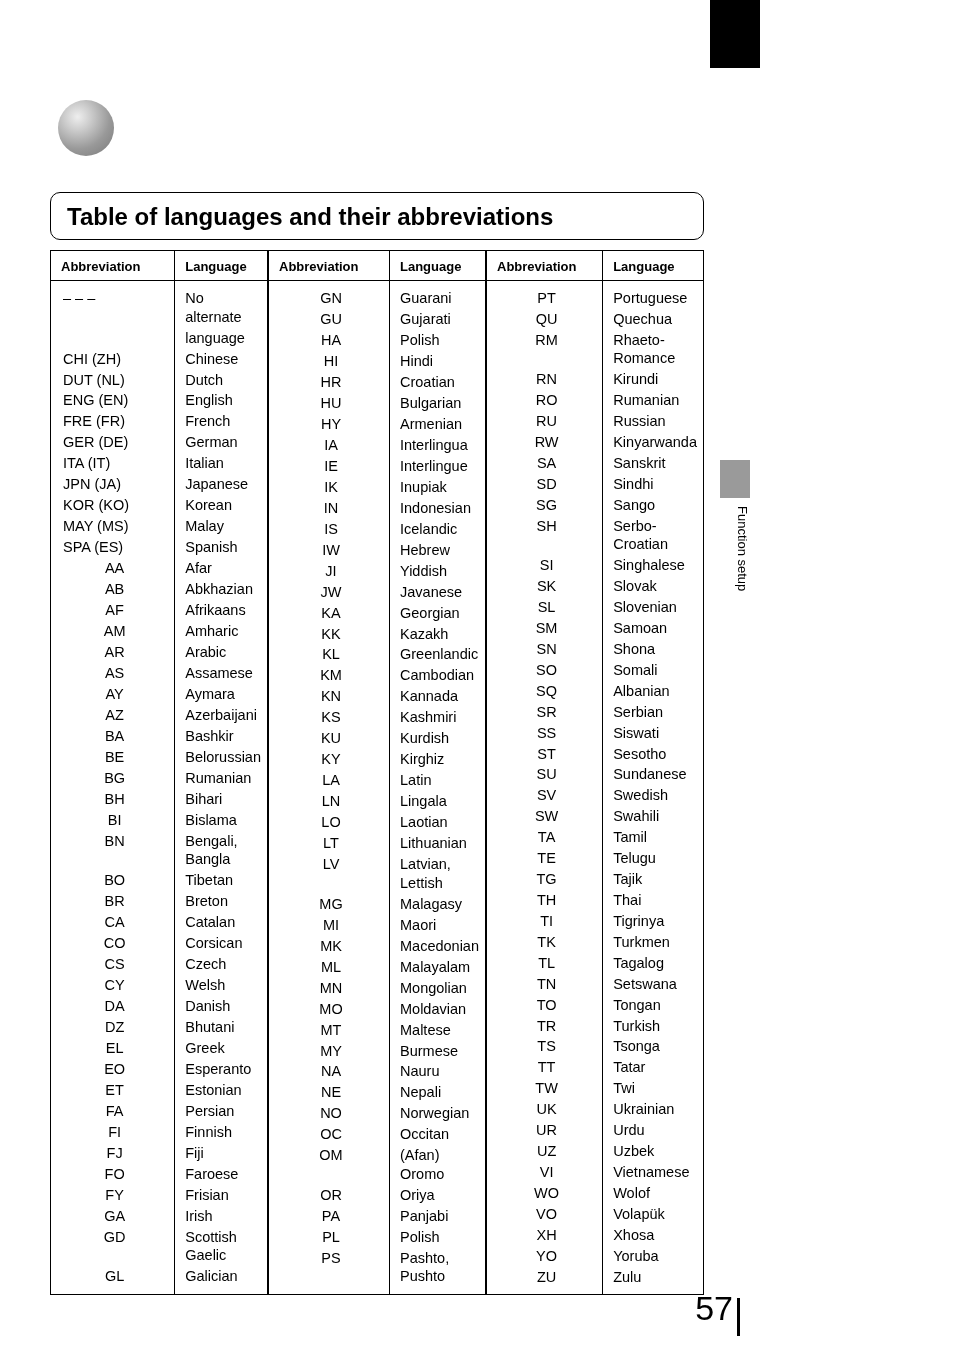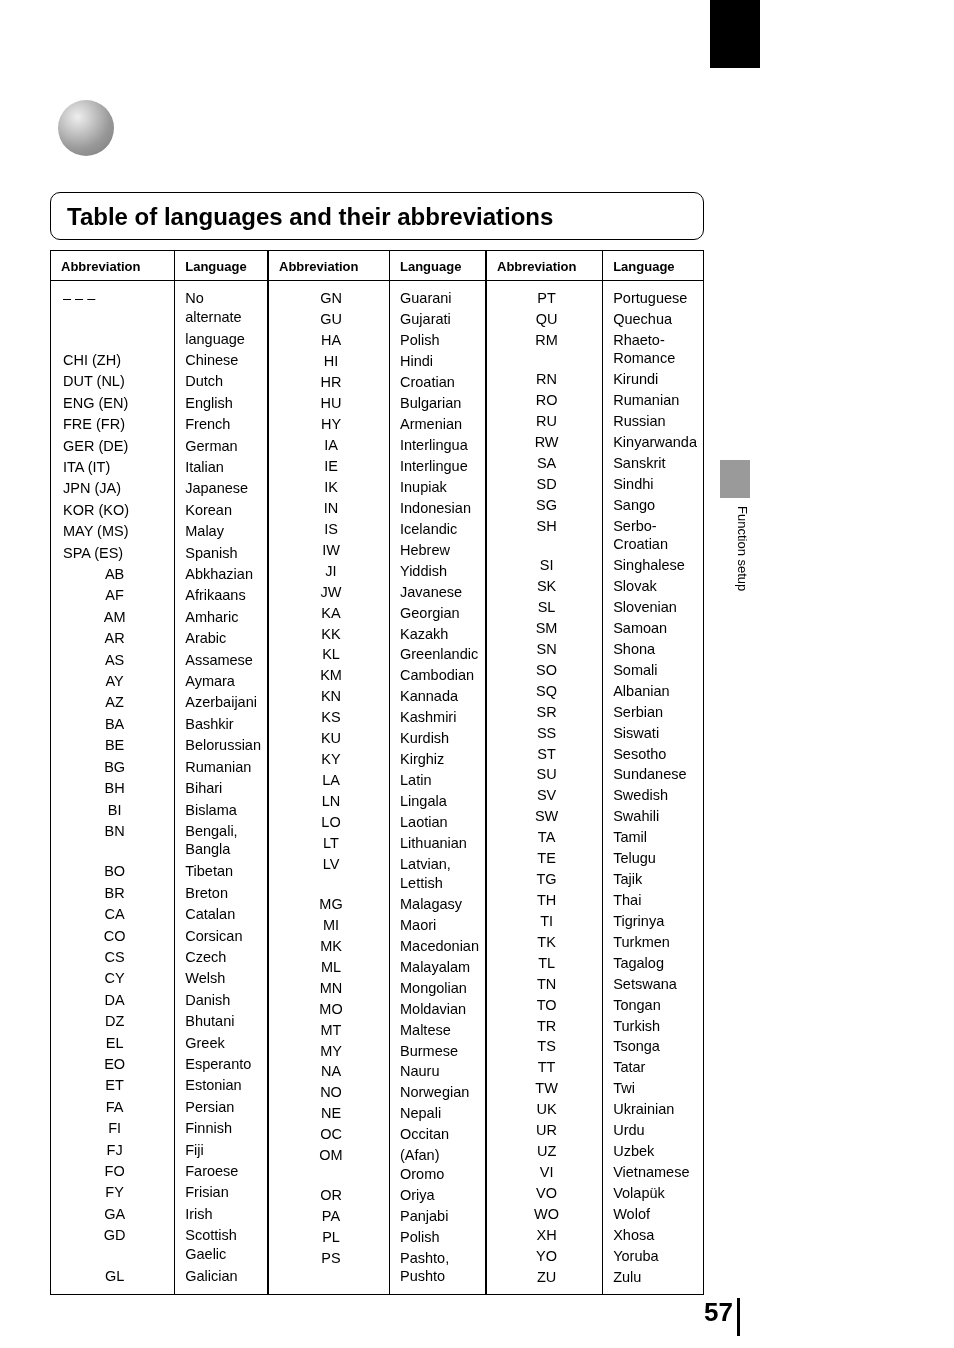--- a/index.html
+++ b/index.html
@@ -126,22 +126,22 @@
     padding-top: 2px;
   }
   
   .page-no-wrap {
     position: absolute;
     right: 20px;
     bottom: 20px;
     text-align: right;
   }
   .page-no {
-    font-size: 26px;
-    font-weight: 700;
+    font-size: 34px;
+    font-weight: 400;
   }
   .page-no-line {
     display: inline-block;
     width: 3px;
     height: 38px;
     background: #000;
     vertical-align: bottom;
     margin-left: 4px;
     position: relative;
     top: 8px;
@@ -211,20 +211,24 @@
           </tr>
           <tr>
             <td class="abbr-c leftalign">MAY (MS)</td>
             <td>Malay</td>
           </tr>
           <tr>
             <td class="abbr-c leftalign">SPA (ES)</td>
             <td>Spanish</td>
           </tr>
           <tr>
+            <td class="abbr-c">AA</td>
+            <td>Afar</td>
+          </tr>
+          <tr>
             <td class="abbr-c">AB</td>
             <td>Abkhazian</td>
           </tr>
           <tr>
             <td class="abbr-c">AF</td>
             <td>Afrikaans</td>
           </tr>
           <tr>
             <td class="abbr-c">AM</td>
             <td>Amharic</td>
@@ -498,26 +502,26 @@
           </tr>
           <tr>
             <td class="abbr-c">MY</td>
             <td>Burmese</td>
           </tr>
           <tr>
             <td class="abbr-c">NA</td>
             <td>Nauru</td>
           </tr>
           <tr>
+            <td class="abbr-c">NE</td>
+            <td>Nepali</td>
+          </tr>
+          <tr>
             <td class="abbr-c">NO</td>
             <td>Norwegian</td>
-          </tr>
-          <tr>
-            <td class="abbr-c">NE</td>
-            <td>Nepali</td>
           </tr>
           <tr>
             <td class="abbr-c">OC</td>
             <td>Occitan</td>
           </tr>
           <tr>
             <td class="abbr-c">OM</td>
             <td>(Afan) Oromo</td>
           </tr>
           <tr>
@@ -705,26 +709,26 @@
           </tr>
           <tr>
             <td class="abbr-c">UZ</td>
             <td>Uzbek</td>
           </tr>
           <tr>
             <td class="abbr-c">VI</td>
             <td>Vietnamese</td>
           </tr>
           <tr>
+            <td class="abbr-c">WO</td>
+            <td>Wolof</td>
+          </tr>
+          <tr>
             <td class="abbr-c">VO</td>
             <td>Volapük</td>
-          </tr>
-          <tr>
-            <td class="abbr-c">WO</td>
-            <td>Wolof</td>
           </tr>
           <tr>
             <td class="abbr-c">XH</td>
             <td>Xhosa</td>
           </tr>
           <tr>
             <td class="abbr-c">YO</td>
             <td>Yoruba</td>
           </tr>
           <tr>

